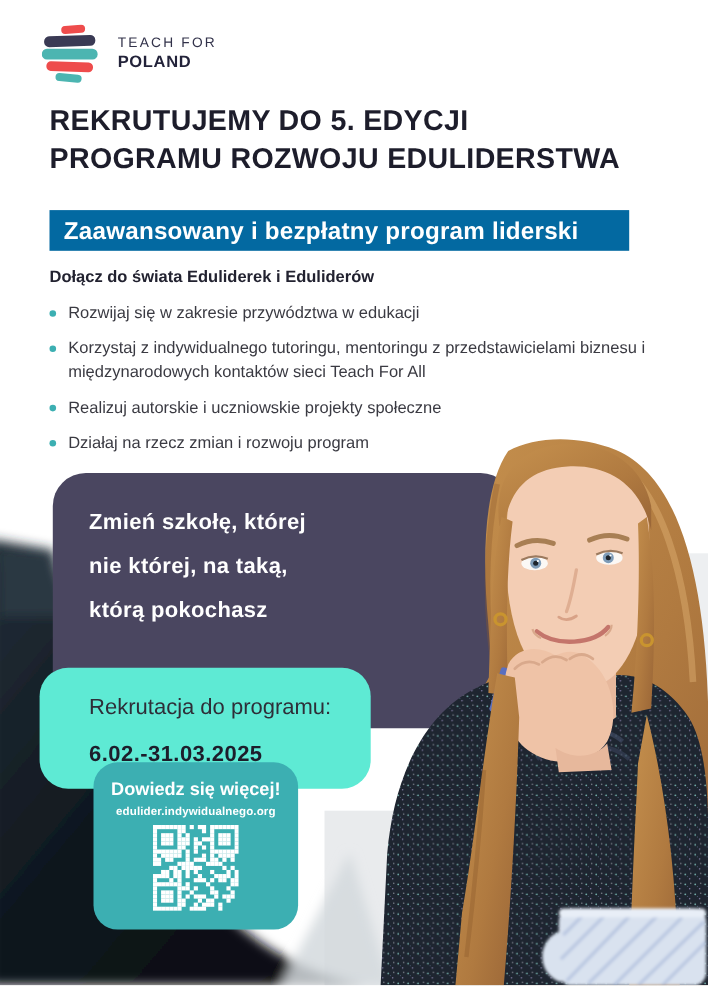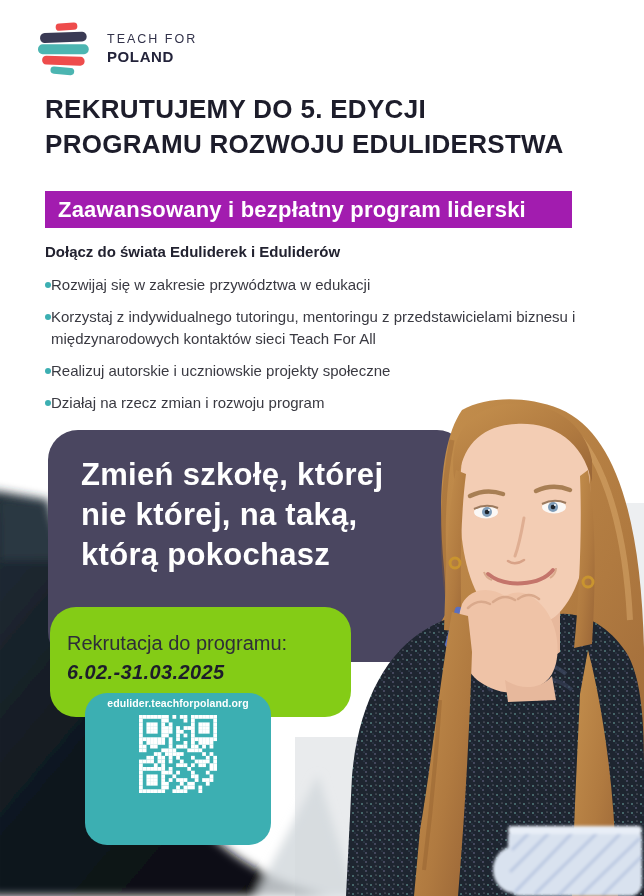--- a/index.html
+++ b/index.html
@@ -9,41 +9,41 @@
   }
   
   .logo{position:absolute;left:38px;top:22px;display:flex;align-items:center;gap:11px;}
   .brand{display:flex;flex-direction:column;line-height:1.1;}
   .brand-top{font-size:12.5px;letter-spacing:2px;color:#32324a;font-weight:400;}
   .brand-bottom{font-size:15px;font-weight:800;color:#23233a;letter-spacing:.6px;margin-top:2px;}
   
   .headline{position:absolute;left:45px;top:92px;font-size:26px;font-weight:800;
     color:#1d1d2b;line-height:35px;letter-spacing:.3px;}
   
-  .banner{position:absolute;left:45px;top:191px;width:527px;height:37px;background:#a21caf;
+  .banner{position:absolute;left:45px;top:191px;width:527px;height:37px;background:#0369a1;
     color:#ffffff;font-size:22px;font-weight:700;line-height:37px;padding-left:13px;
     letter-spacing:.2px;box-sizing:border-box;white-space:nowrap;}
   
   .intro-heading{position:absolute;left:45px;top:243px;font-size:15px;font-weight:700;color:#222230;}
   .bullets{position:absolute;left:45px;top:274px;width:562px;}
-  .bullet-row{display:flex;margin-bottom:10px;font-size:15px;color:#3a3a42;line-height:22px;}
+  .bullet-row{display:flex;gap:11px;margin-bottom:10px;font-size:15px;color:#3a3a42;line-height:22px;}
   .dot{flex:none;width:6px;height:6px;border-radius:50%;background:#3cafb2;margin-top:8px;}
   
   .photo-bg,.photo-woman{position:absolute;left:0;top:0;width:644px;height:896px;pointer-events:none;}
   .photo-bg{z-index:1;} .photo-woman{z-index:3;}
   
   .quote-card{position:absolute;left:48px;top:430px;width:419px;height:232px;background:#4a4660;
     border-radius:30px;z-index:2;}
-  .quote-text{padding:25px 0 0 33px;font-size:31px;font-weight:800;color:#ffffff;
+  .quote-text{padding:25px 0 0 33px;font-size:20px;font-weight:800;color:#ffffff;
     line-height:40px;letter-spacing:.3px;}
   
-  .recruit-card{position:absolute;left:50px;top:607px;width:301px;height:110px;background:#84cc16;
-    border-radius:26px;z-index:4;box-sizing:border-box;padding:25px 0 0 17px;}
+  .recruit-card{position:absolute;left:36px;top:607px;width:301px;height:110px;background:#5eead4;
+    border-radius:26px;z-index:4;box-sizing:border-box;padding:25px 0 0 45px;}
   .recruit-label{font-size:20px;color:#2e2e38;}
-  .recruit-dates{font-size:20px;font-weight:800;color:#1d1d2b;margin-top:6px;letter-spacing:.4px;font-style:italic;}
+  .recruit-dates{font-size:20px;font-weight:800;color:#1d1d2b;margin-top:20px;letter-spacing:.4px;}
   
   .cta-card{position:absolute;left:85px;top:693px;width:186px;height:152px;background:#3cafb2;
     border-radius:22px;z-index:5;text-align:center;color:#ffffff;}
   .cta-title{font-size:16.5px;font-weight:800;margin-top:16px;}
   .cta-url{font-size:10.5px;font-weight:700;margin-top:4px;letter-spacing:.1px;}
   .qr{margin-top:6px;}
 </style>
 </head>
 <body>
 
@@ -209,21 +209,22 @@
       <span>Działaj na rzecz zmian i rozwoju program</span>
     </div>
   </div>
 
   <div class="recruit-card">
     <div class="recruit-label">Rekrutacja do programu:</div>
     <div class="recruit-dates">6.02.-31.03.2025</div>
   </div>
 
   <div class="cta-card">
-    <div class="cta-url">edulider.teachforpoland.org</div>
+    <div class="cta-title">Dowiedz się więcej!</div>
+    <div class="cta-url">edulider.indywidualnego.org</div>
     <svg class="qr" width="78" height="78" viewBox="0 0 21 21">
       <g id="qr-modules" fill="#ffffff">
           <rect x="0" y="0" width="1.02" height="1.02"></rect>
           <rect x="1" y="0" width="1.02" height="1.02"></rect>
           <rect x="2" y="0" width="1.02" height="1.02"></rect>
           <rect x="3" y="0" width="1.02" height="1.02"></rect>
           <rect x="4" y="0" width="1.02" height="1.02"></rect>
           <rect x="5" y="0" width="1.02" height="1.02"></rect>
           <rect x="6" y="0" width="1.02" height="1.02"></rect>
           <rect x="7" y="0" width="1.02" height="1.02"></rect>

